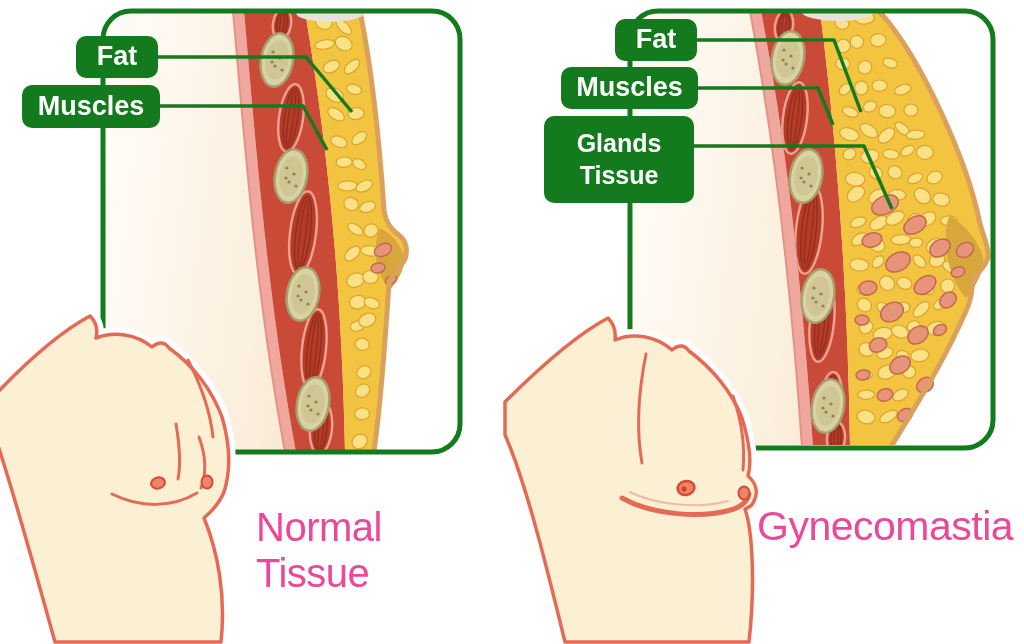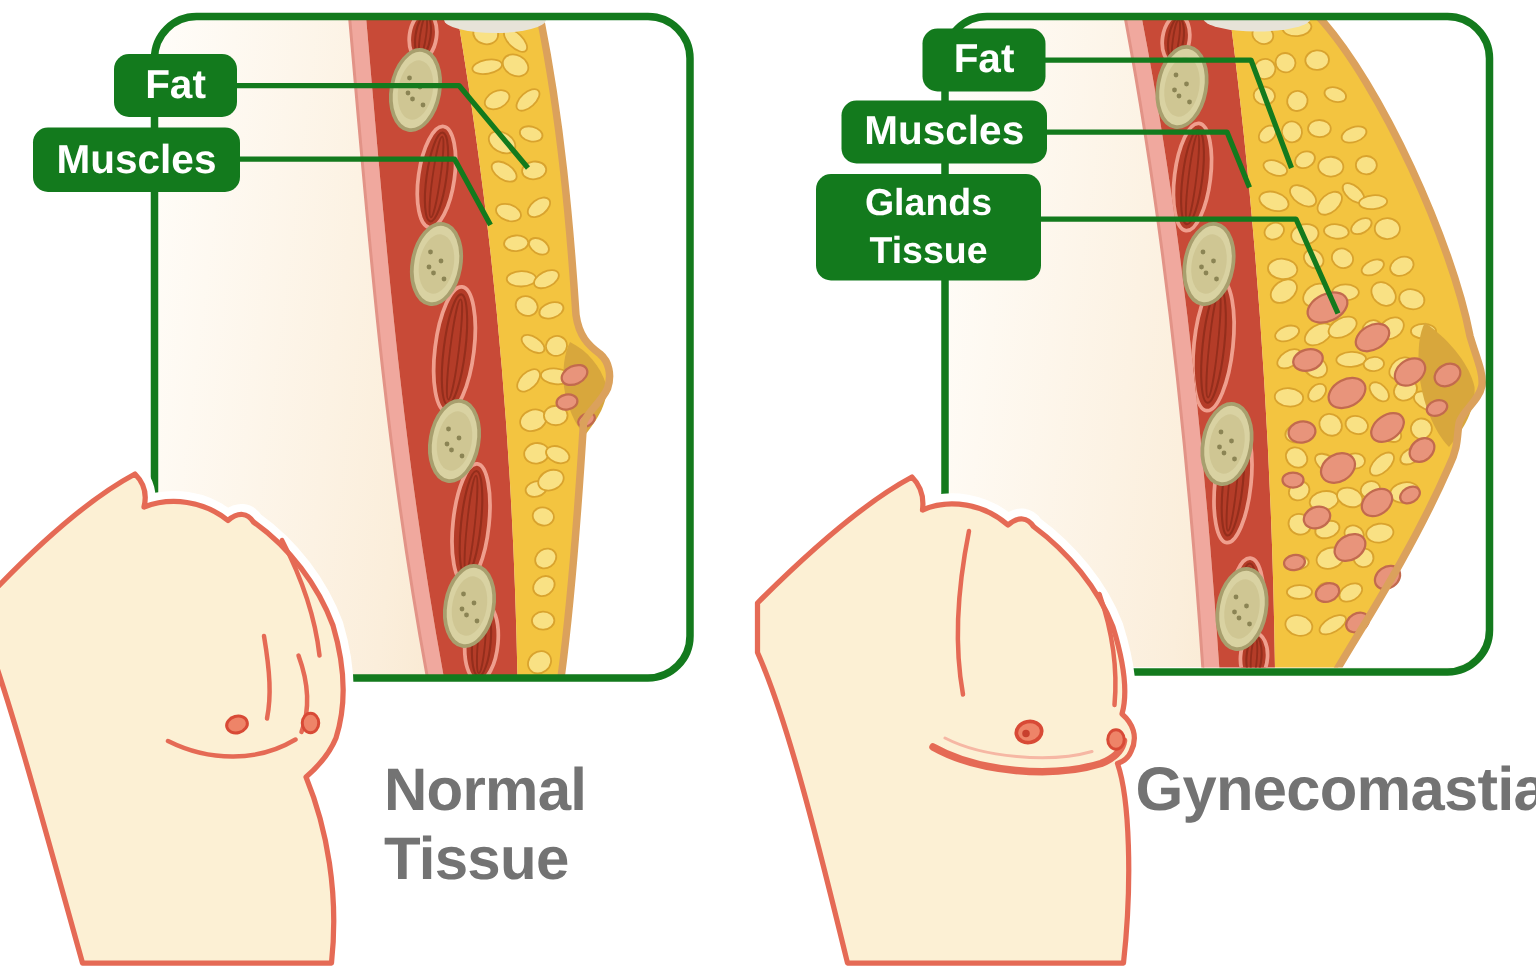--- a/index.html
+++ b/index.html
@@ -6,22 +6,22 @@
   .canvas{position:relative;width:1024px;height:644px;background:#ffffff;overflow:hidden;
           font-family:"Liberation Sans",sans-serif;}
   .canvas svg.art{position:absolute;left:0;top:0;}
   .lb{position:absolute;display:flex;align-items:center;justify-content:center;
       background:#137a1d;color:#ffffff;font-weight:700;border-radius:10px;
       text-align:center;line-height:1.1;z-index:5;}
   #lb-fat-l{left:76px;top:36px;width:82px;height:42px;font-size:27px;}
   #lb-mus-l{left:22px;top:85px;width:138px;height:43px;font-size:27px;}
   #lb-fat-r{left:615px;top:19px;width:82px;height:42px;font-size:27px;}
   #lb-mus-r{left:561px;top:67px;width:137px;height:42px;font-size:27px;}
-  #lb-gla-r{left:544px;top:116px;width:150px;height:71px;font-size:25px;line-height:1.25;padding:14px 4px;box-sizing:border-box;}
-  .title{position:absolute;color:#737373;font-weight:700;z-index:6;letter-spacing:-0.5px;}
+  #lb-gla-r{left:544px;top:116px;width:150px;height:87px;font-size:25px;line-height:1.25;padding:14px 4px;box-sizing:border-box;}
+  .title{position:absolute;color:#ec4899;font-weight:400;z-index:6;letter-spacing:-0.5px;}
   #title-l{left:256px;top:504px;font-size:40px;line-height:46px;}
   #title-r{left:757px;top:503px;font-size:41px;white-space:nowrap;}
 </style>
 </head>
 <body>
 
 <div class="canvas">
 
 <svg class="art" width="1024" height="644" viewBox="0 0 1024 644">
   <defs>

